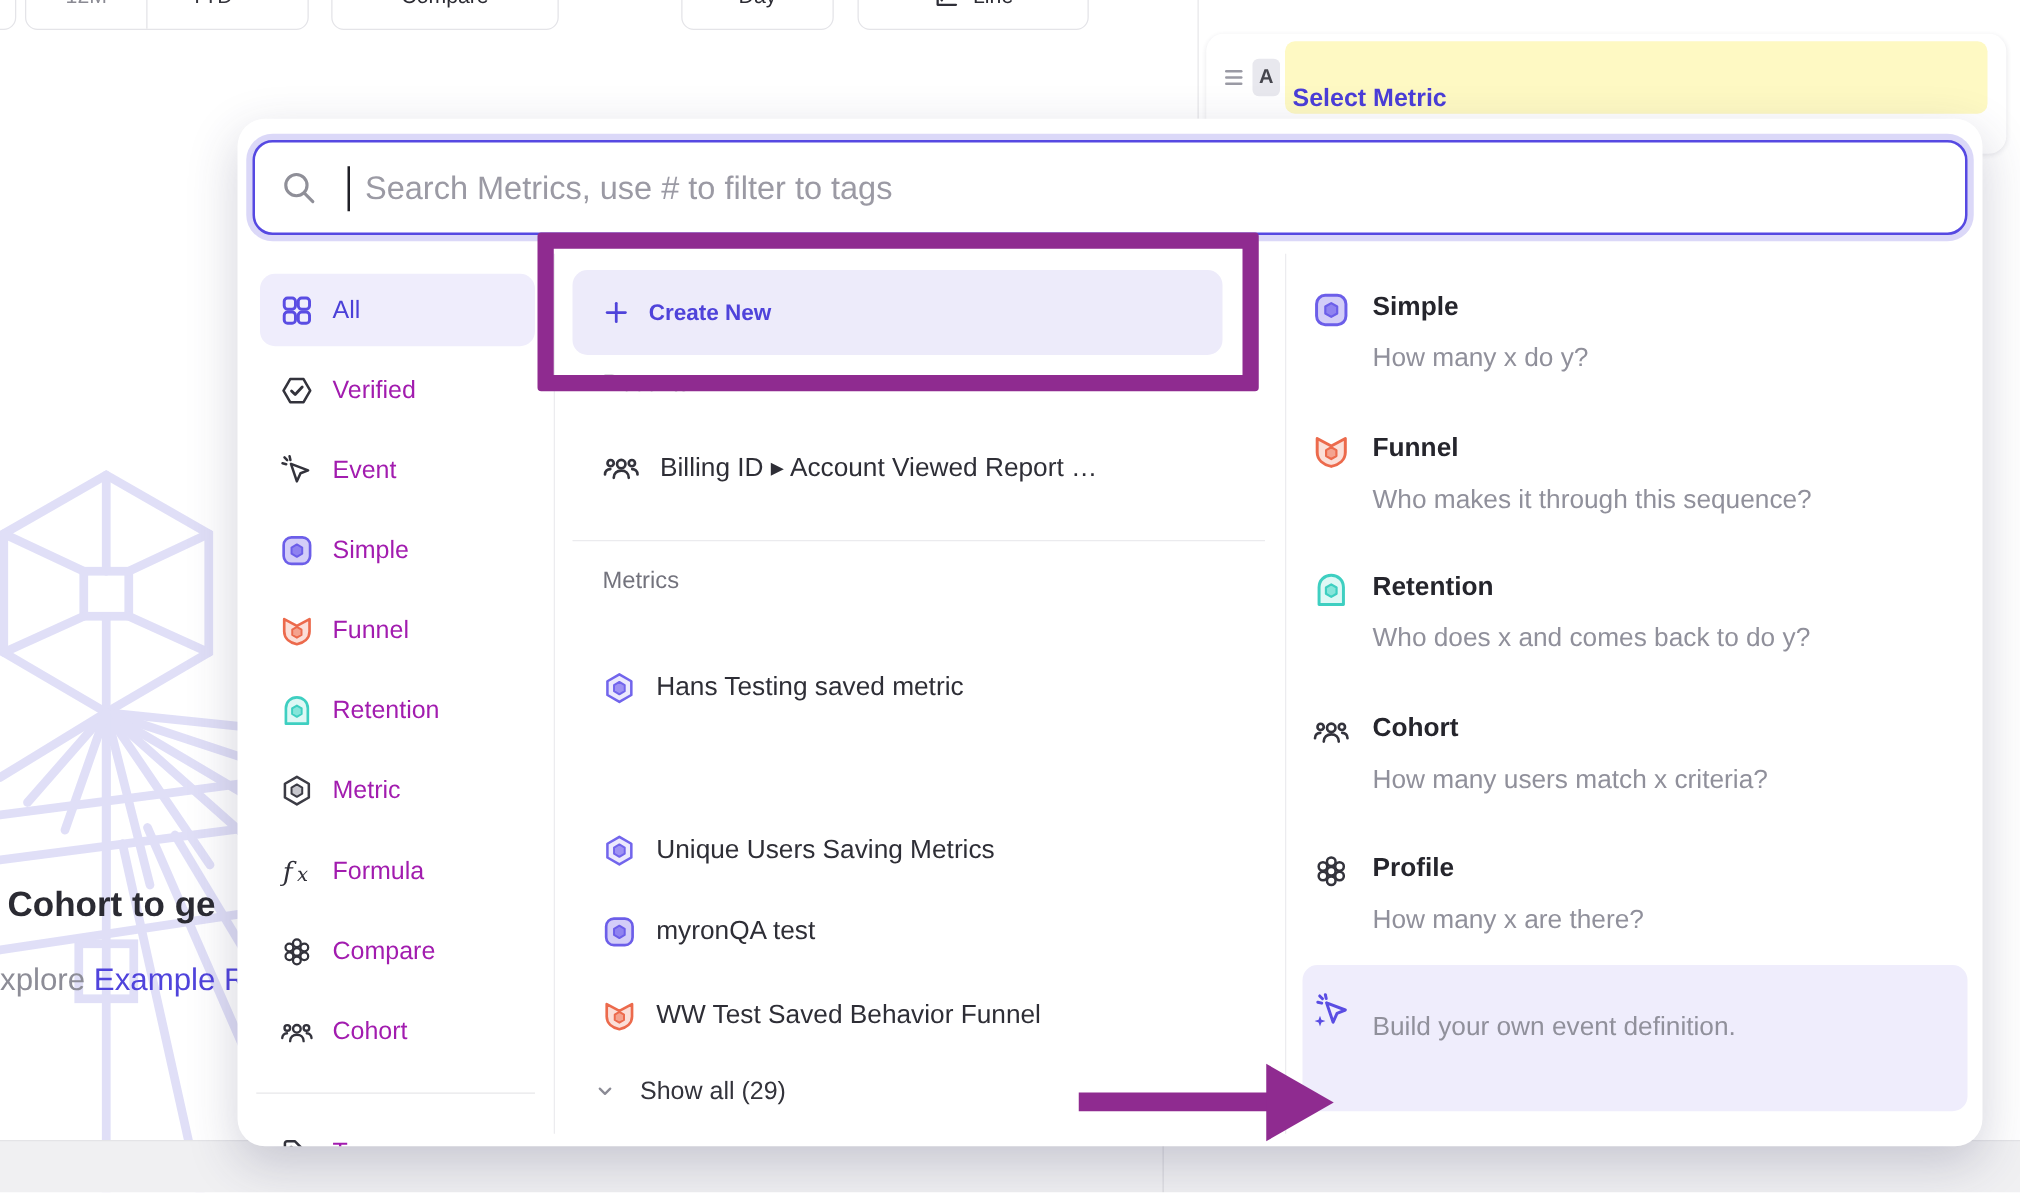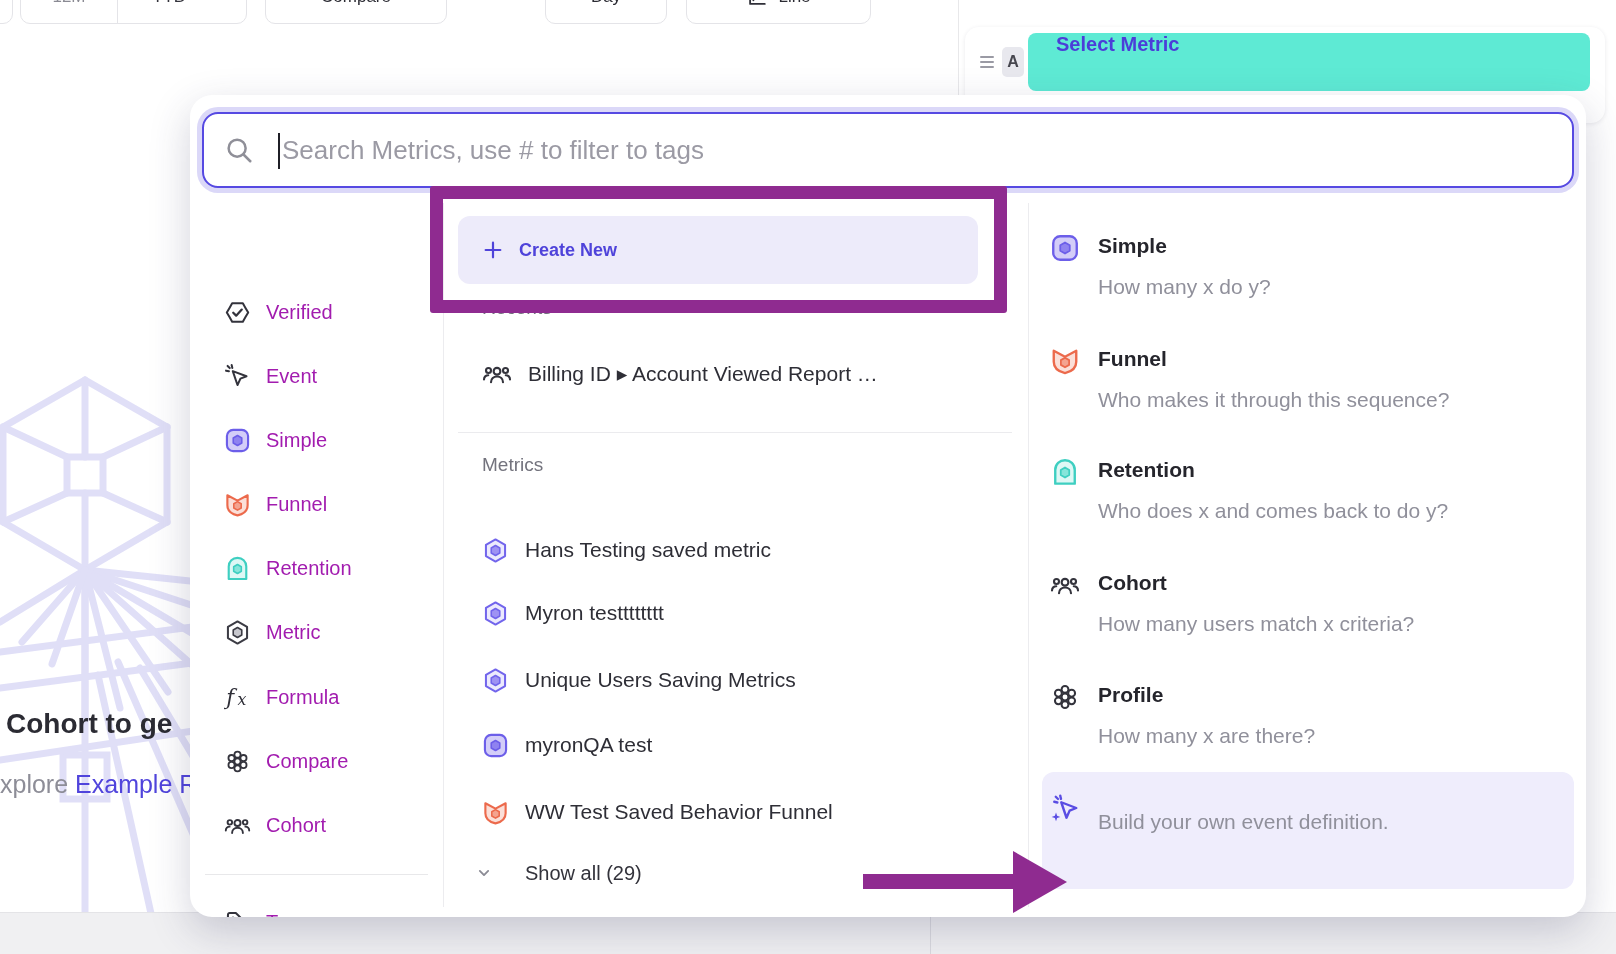--- a/index.html
+++ b/index.html
@@ -38,30 +38,30 @@
 
   
   .qb-bar{position:absolute;left:965px;top:27px;width:640px;height:96px;background:#fff;
     border-radius:14px;box-shadow:0 1px 4px rgba(40,40,70,.10);z-index:3;}
   .drag-handle{position:absolute;left:15px;top:29px;width:14px;height:12px;
     display:flex;flex-direction:column;justify-content:space-between;}
   .drag-handle span{display:block;height:2px;background:#9a9aa4;border-radius:1px;}
   .series-badge{position:absolute;left:37px;top:20px;width:22px;height:30px;background:#e8e8ee;
     border-radius:5px;display:flex;align-items:center;justify-content:center;
     font-size:16px;font-weight:700;color:#46464e;}
-  .metric-chip{position:absolute;left:63px;top:6px;width:562px;height:58px;background:#5eead4;
-    border-radius:8px;display:flex;align-items:flex-start;padding-left:28px;box-sizing:border-box;
+  .metric-chip{position:absolute;left:63px;top:6px;width:562px;height:58px;background:#fef9c3;
+    border-radius:8px;display:flex;align-items:flex-end;padding-left:6px;box-sizing:border-box;
     font-size:20px;font-weight:600;color:#4b3ed8;cursor:pointer;}
 
   
   .panel{position:absolute;left:190px;top:95px;width:1396px;height:822px;background:#fff;
     border-radius:22px;box-shadow:0 14px 40px rgba(50,50,90,.22);z-index:10;overflow:hidden;}
   .search{position:absolute;left:12px;top:17px;width:1372px;height:76px;background:#fff;
     border:2px solid #5649e2;border-radius:16px;box-shadow:0 0 0 5px #dbd8f8;
-    display:flex;align-items:center;padding:0 20px;gap:14px;box-sizing:border-box;}
+    display:flex;align-items:center;padding:0 20px;gap:24px;box-sizing:border-box;}
   .search input{flex:1;border:none;outline:none;font-size:26px;color:#2f2f38;
     font-family:"Liberation Sans",sans-serif;padding-left:14px;background:transparent;}
   .search input::placeholder{color:#9b9aa4;}
   .caret{position:absolute;left:74px;top:19px;width:2px;height:36px;background:#1f1f26;}
 
   .vdiv1{position:absolute;left:253px;top:108px;width:1px;height:704px;background:#ececef;}
   .vdiv2{position:absolute;left:838px;top:108px;width:1px;height:704px;background:#ececef;}
 
   
   .side-item{position:absolute;left:18px;width:220px;height:58px;display:flex;align-items:center;
@@ -75,21 +75,21 @@
   .create-btn{position:absolute;left:268px;top:121px;width:520px;height:68px;background:#edebfa;
     border-radius:12px;display:flex;align-items:center;gap:15px;padding-left:24px;
     box-sizing:border-box;cursor:pointer;}
   .create-label{font-size:18px;font-weight:600;color:#4f43da;}
   .list-header{position:absolute;left:292px;font-size:19px;color:#73737d;}
   .m-row{position:absolute;left:292px;width:530px;height:50px;display:flex;align-items:center;
     gap:16px;cursor:pointer;text-align:right;}
   .m-label{font-size:21px;font-weight:500;color:#2e2e36;white-space:nowrap;}
   .mid-div{position:absolute;left:268px;top:337px;width:554px;height:1px;background:#ebebee;}
   .show-all{position:absolute;left:284px;top:758px;height:40px;display:flex;align-items:center;
-    gap:31px;cursor:pointer;}
+    gap:18px;cursor:pointer;}
   .show-all-label{font-size:20px;font-weight:500;color:#33333b;}
 
   
   .custom-hl{position:absolute;left:852px;top:677px;width:532px;height:117px;background:#efedfc;
     border-radius:12px;}
   .type{position:absolute;left:860px;width:520px;display:flex;gap:18px;cursor:pointer;}
   .type-title{font-size:21px;font-weight:600;color:#25252c;line-height:26px;}
   .type-title.accent{color:#4f43da;}
   .type-desc{font-size:21px;color:#90909b;line-height:24px;margin-top:16px;}
 
@@ -299,20 +299,26 @@
       <svg class="ic30" style="color:#8f8f98">
           <use href="#i-search"></use>
         </svg>
       <div class="caret"></div>
       <input type="text" placeholder="Search Metrics, use # to filter to tags" style="">
     </div>
 
     <div class="vdiv1"></div>
     <div class="vdiv2"></div>
 
+    <div class="side-item active" style="top:124px">
+      <svg class="ic27">
+          <use href="#i-all"></use>
+        </svg>
+      <span class="side-label">All</span>
+    </div>
     <div class="side-item" style="top:188px">
       <svg class="ic27">
           <use href="#i-verified"></use>
         </svg>
       <span class="side-label">Verified</span>
     </div>
     <div class="side-item" style="top:252px">
       <svg class="ic27">
           <use href="#i-event"></use>
         </svg>
@@ -387,26 +393,20 @@
     <div class="mid-div"></div>
 
     <div class="list-header" style="top:359px">Metrics</div>
 
     <div class="m-row" style="top:430px">
       <svg class="ic27">
           <use href="#i-metric-purple"></use>
         </svg>
       <span class="m-label">Hans Testing saved metric</span>
     </div>
-    <div class="m-row" style="top:493px">
-      <svg class="ic27">
-          <use href="#i-metric-purple"></use>
-        </svg>
-      <span class="m-label">Myron testttttttt</span>
-    </div>
     <div class="m-row" style="top:560px">
       <svg class="ic27">
           <use href="#i-metric-purple"></use>
         </svg>
       <span class="m-label">Unique Users Saving Metrics</span>
     </div>
     <div class="m-row" style="top:692px">
       <svg class="ic27">
           <use href="#i-funnel"></use>
         </svg>

